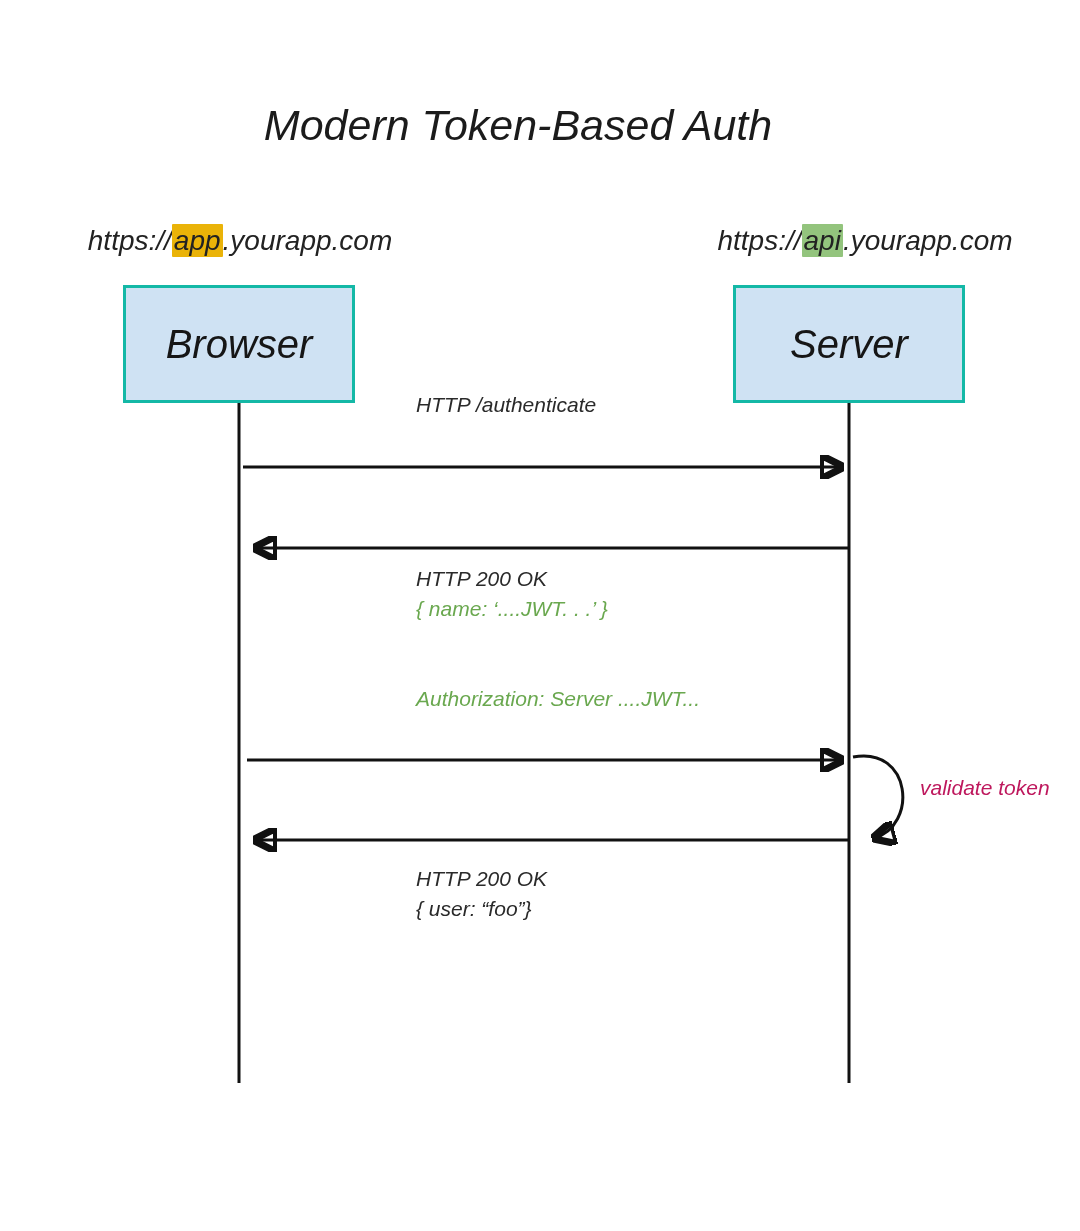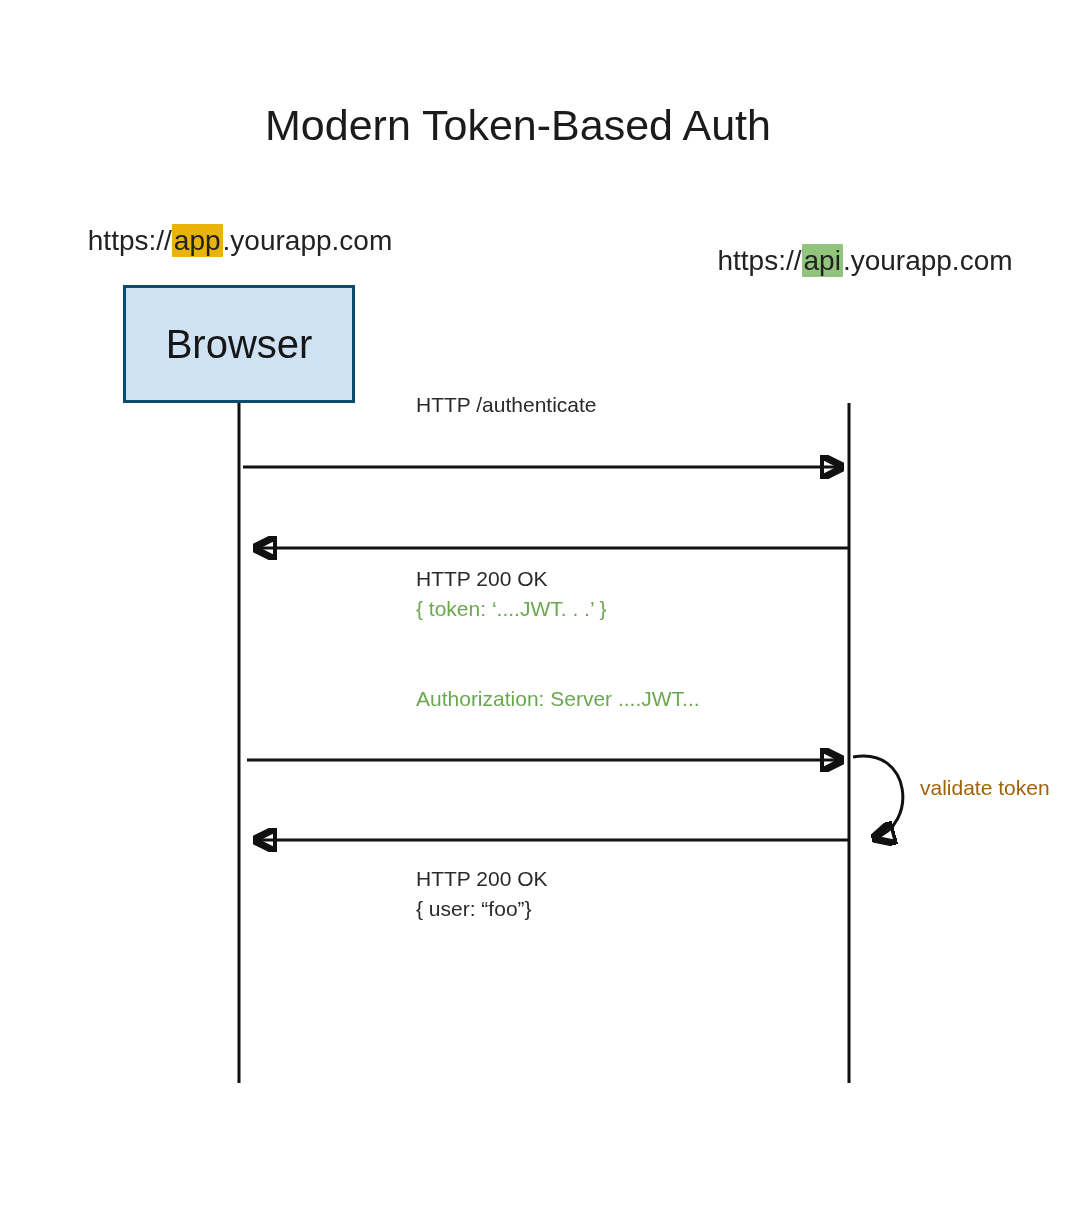--- a/index.html
+++ b/index.html
@@ -4,20 +4,21 @@
 <style>
   html, body { margin: 0; padding: 0; background: #ffffff; }
   .canvas {
     position: relative;
     width: 1080px;
     height: 1231px;
     background: #ffffff;
     overflow: hidden;
     font-family: "Liberation Sans", sans-serif;
     color: #1c1c1c;
+    font-style: italic;
   }
   .title {
     position: absolute;
     top: 101px;
     left: 0;
     width: 1036px;
     text-align: center;
     font-size: 43px;
     font-weight: 400;
     color: #1b1b1b;
@@ -25,32 +26,32 @@
   .url {
     position: absolute;
     top: 225px;
     width: 330px;
     text-align: center;
     font-size: 28px;
     color: #222222;
     white-space: nowrap;
   }
   .url-left  { left: 75px; }
-  .url-right { left: 700px; margin-top: 20px; }
+  .url-right { left: 700px; }
   .hl { padding: 1px 2px; border-radius: 1px; }
   .hl-app { background: #eab308; }
   .hl-api { background: #93c47d; }
   .actor-box {
     position: absolute;
     top: 285px;
     width: 232px;
     height: 118px;
     box-sizing: border-box;
     background: #cfe2f3;
-    border: 3px solid #0c4a6e;
+    border: 3px solid #14b8a6;
     display: flex;
     align-items: center;
     justify-content: center;
     font-size: 40px;
     color: #161616;
   }
   .actor-browser { left: 123px; }
   .actor-server  { left: 733px; }
   .overlay {
     position: absolute;
@@ -75,39 +76,42 @@
   .msg-1 { top: 390px; }
   .msg-2 { top: 564px; }
   .msg-3 { top: 684px; }
   .msg-4 { top: 864px; }
   .green { color: #6aa84f; }
   .note {
     position: absolute;
     left: 920px;
     top: 776px;
     font-size: 21px;
-    color: #a16207;
+    color: #be185d;
     white-space: nowrap;
   }
 </style>
 </head>
 <body>
 
 <div class="canvas">
 
   <div class="title">Modern Token-Based Auth</div>
 
   <div class="url url-left"><span>https://</span><span class="hl hl-app">app</span><span>.yourapp.com</span></div>
 
   <div class="url url-right"><span>https://</span><span class="hl hl-api">api</span><span>.yourapp.com</span></div>
 
   <div class="actor-box actor-browser">
     <span>Browser</span>
   </div>
 
+  <div class="actor-box actor-server">
+    <span>Server</span>
+  </div>
 
   <svg class="overlay" width="1080" height="1231" viewBox="0 0 1080 1231" xmlns="http://www.w3.org/2000/svg">
     <defs>
       <marker id="arrh" viewBox="0 0 10 10" refX="9" refY="5" markerWidth="8" markerHeight="8" orient="auto-start-reverse">
         <path d="M 0 0 L 10 5 L 0 10 z" fill="#111111" stroke="none"></path>
       </marker>
     </defs>
 
     <line x1="239" y1="403" x2="239" y2="1083"></line>
     <line x1="849" y1="403" x2="849" y2="1083"></line>
@@ -119,21 +123,21 @@
 
     <path d="M 853 757 C 912 746, 918 826, 874 838" marker-end="url(#arrh)"></path>
   </svg>
 
   <div class="msg msg-1">
     <div class="msg-line">HTTP /authenticate</div>
   </div>
 
   <div class="msg msg-2">
     <div class="msg-line">HTTP 200 OK</div>
-    <div class="msg-line green">{ token: ‘....JWT. . .’ }</div>
+    <div class="msg-line green">{ name: ‘....JWT. . .’ }</div>
   </div>
 
   <div class="msg msg-3">
     <div class="msg-line green">Authorization: Server ....JWT...</div>
   </div>
 
   <div class="msg msg-4">
     <div class="msg-line">HTTP 200 OK</div>
     <div class="msg-line">{ user: “foo”}</div>
   </div>

